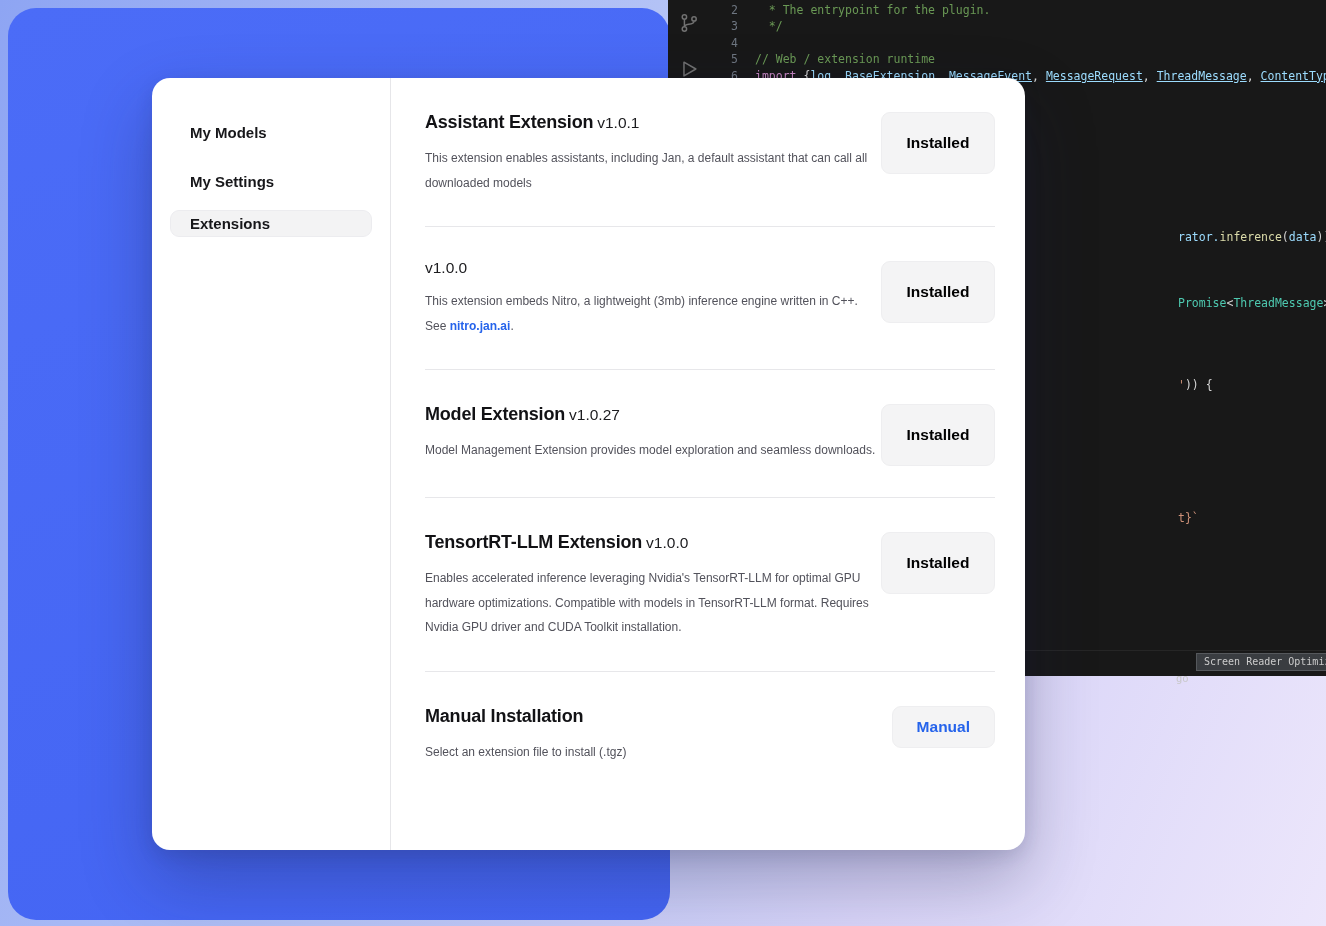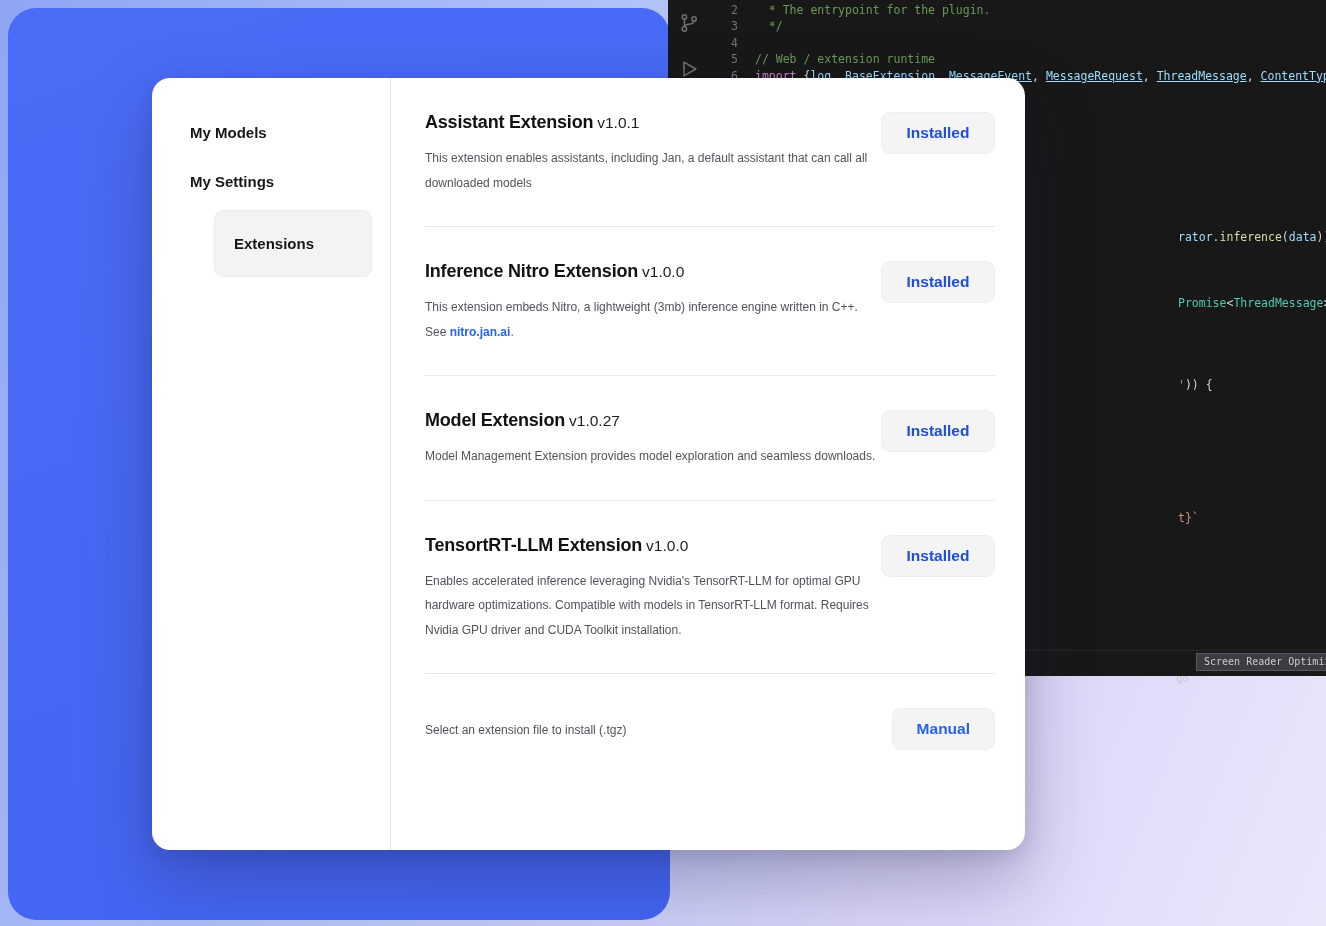--- a/index.html
+++ b/index.html
@@ -51,37 +51,37 @@
   .modal {
     position:absolute; left:152px; top:78px; width:873px; height:772px;
     background:#ffffff; border-radius:18px; display:flex; overflow:hidden;
     box-shadow: 0 30px 70px rgba(25,30,70,.30), 0 6px 18px rgba(25,30,70,.12);
   }
   .sidebar { width:239px; flex:none; border-right:1px solid #e6e6e9; padding:34px 18px 0 18px; box-sizing:border-box; }
   .side-item {
     padding:10px 20px; margin-bottom:8px; border-radius:9px; cursor:pointer;
     font-size:15px; font-weight:700; color:#17171a; line-height:21px;
   }
-  .side-item.active { background:#f3f3f4; border:1px solid #ececef; padding:22px 19px;margin-left:44px; }
+  .side-item.active { background:#f3f3f4; border:1px solid #ececef; padding:2px 19px; }
   .content { flex:1; padding:0 30px 0 34px; overflow:hidden; }
   .row {
     display:flex; justify-content:space-between; align-items:flex-start;
     padding:32px 0 31px; border-bottom:1px solid #e7e7ea;
   }
   .row:last-child { border-bottom:none; }
   .row-text { max-width:578px; }
   .row-title { display:flex; align-items:baseline; gap:4px; }
   .ext-name { font-size:18px; font-weight:700; color:#121215; letter-spacing:-.2px; line-height:24px; }
   .ext-ver { font-size:15.5px; font-weight:400; color:#1c1c1f; }
   .ext-desc { margin-top:12px; font-size:12px; line-height:24.5px; color:#52525b; }
   .ext-desc a { color:#2563eb; text-decoration:none; cursor:pointer;font-weight:bold; }
   .btn {
-    flex:none; margin-top:2px; min-width:114px; padding:11px 22px;
+    flex:none; margin-top:2px; min-width:114px; padding:21px 22px;
     background:#f4f4f5; border:1px solid #eeeef0; border-radius:9px;
-    font-family:inherit; font-size:15.5px; font-weight:600; color:#1d4ed8; cursor:pointer;
+    font-family:inherit; font-size:15.5px; font-weight:600; color:#000000; cursor:pointer;
   }
   .btn.select { min-width:96px; color:#2563eb; padding:11px 24px; }
 </style>
 </head>
 <body>
 
 <div class="blue-panel"></div>
 
 <div class="editor">
   <div class="activity-bar">
@@ -146,21 +146,20 @@
           <span class="ext-ver">v1.0.1</span>
         </div>
         <div class="ext-desc">This extension enables assistants, including Jan, a default assistant that can call all downloaded models</div>
       </div>
       <button class="btn">Installed</button>
     </div>
 
     <div class="row">
       <div class="row-text">
         <div class="row-title">
-          <span class="ext-name">Inference Nitro Extension</span>
           <span class="ext-ver">v1.0.0</span>
         </div>
         <div class="ext-desc"><span>This extension embeds Nitro, a lightweight (3mb) inference engine written in C++. See </span><a>nitro.jan.ai</a><span>.</span></div>
       </div>
       <button class="btn">Installed</button>
     </div>
 
     <div class="row">
       <div class="row-text">
         <div class="row-title">
@@ -178,19 +177,23 @@
           <span class="ext-name">TensortRT-LLM Extension</span>
           <span class="ext-ver">v1.0.0</span>
         </div>
         <div class="ext-desc">Enables accelerated inference leveraging Nvidia's TensorRT-LLM for optimal GPU hardware optimizations. Compatible with models in TensorRT-LLM format. Requires Nvidia GPU driver and CUDA Toolkit installation.</div>
       </div>
       <button class="btn">Installed</button>
     </div>
 
     <div class="row">
       <div class="row-text">
+        <div class="row-title">
+          <span class="ext-name">Manual Installation</span>
+          <span class="ext-ver"></span>
+        </div>
         <div class="ext-desc">Select an extension file to install (.tgz)</div>
       </div>
       <button class="btn select">Manual</button>
     </div>
 
   </div>
 </div>
 
 </body></html>

